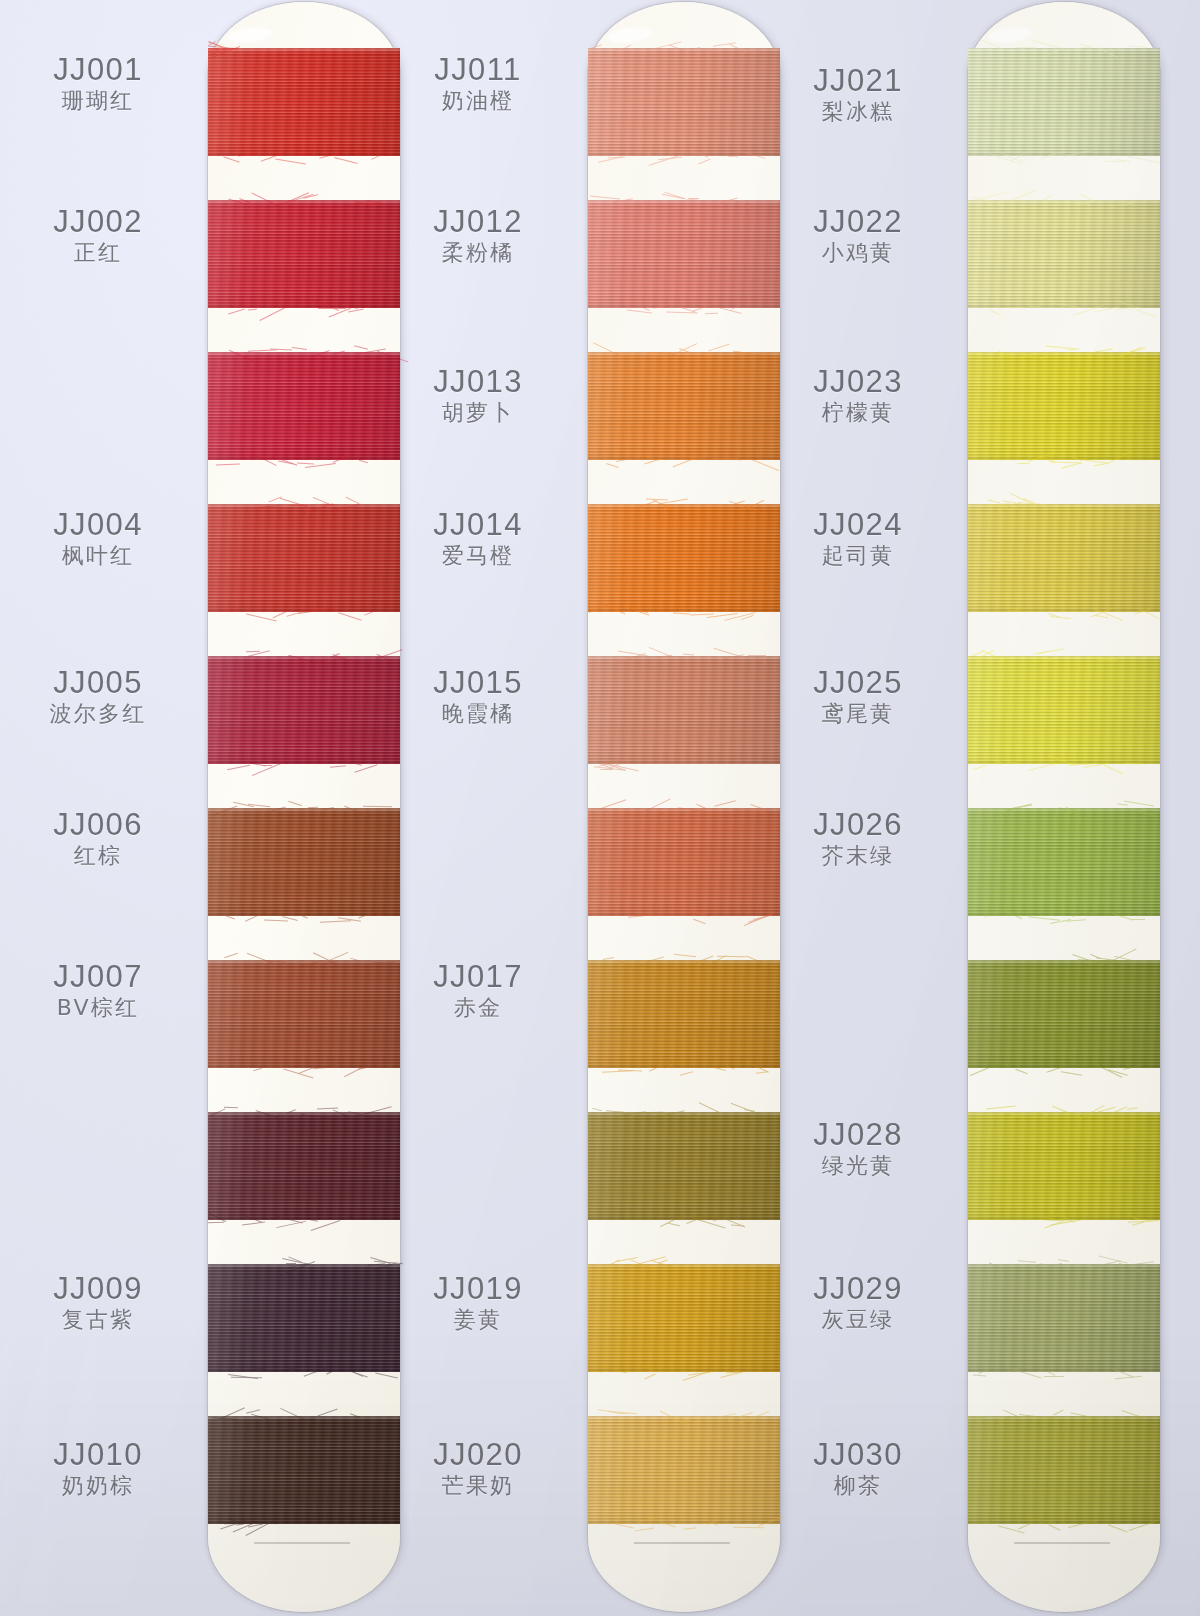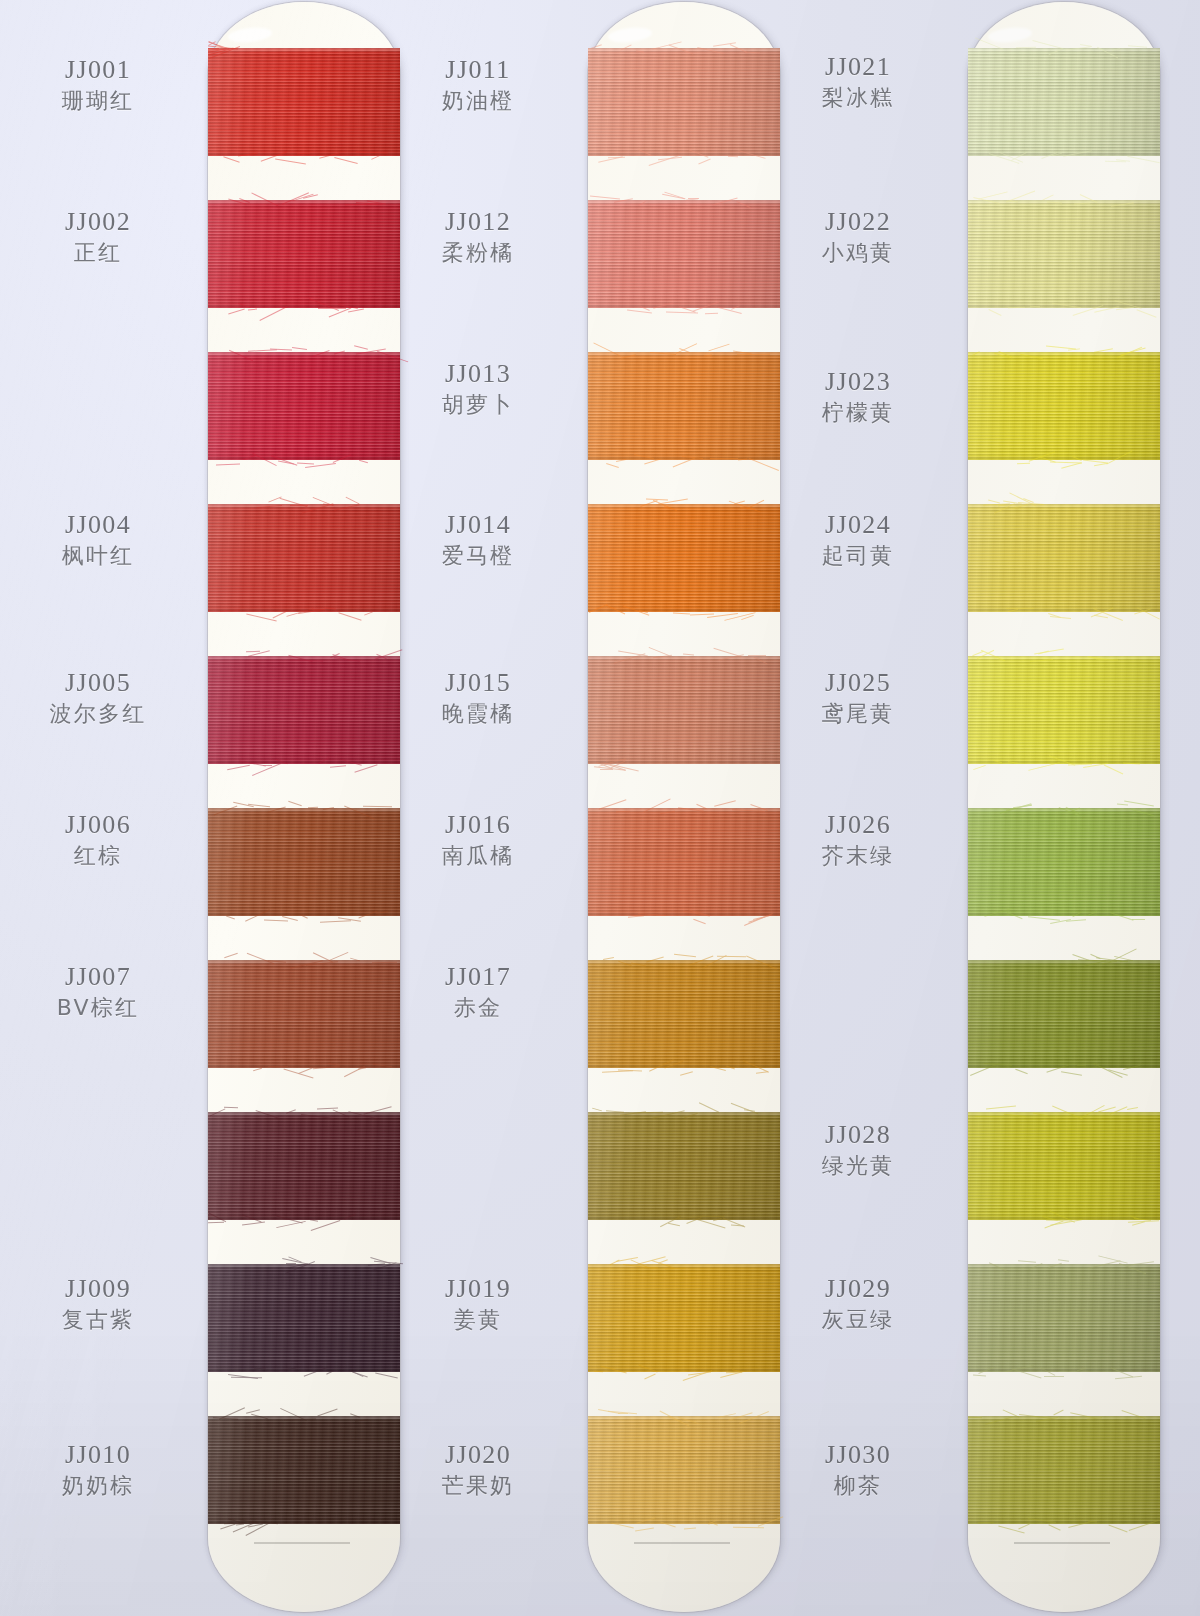--- a/index.html
+++ b/index.html
@@ -156,25 +156,24 @@
   .label {
     position: absolute;
     left: 0;
     width: 196px;
     text-align: center;
     color: #75787f;
     text-shadow: 0 1px 0 rgba(255,255,255,0.55);
   }
   .label .code {
     display: block;
-    font-size: 26px;
+    font-size: 31px;
     letter-spacing: 1.4px;
     line-height: 30px;
     color: #6e7077;
-    font-family: Liberation Serif, serif;
   }
   .label .name {
     display: block;
     font-size: 22px;
     letter-spacing: 2.2px;
     line-height: 32px;
     color: #75777e;
     font-family: "DejaVu Sans", "Liberation Sans", sans-serif;
   }
 </style>
@@ -783,35 +782,31 @@
         </div>
       </div>
       <div class="label" style="top: 55px;">
         <span class="code">JJ011</span>
         <span class="name">奶油橙</span>
       </div>
       <div class="label" style="top: 207px;">
         <span class="code">JJ012</span>
         <span class="name">柔粉橘</span>
       </div>
-      <div class="label" style="top: 359px;">
+      <div class="label" style="top: 367px;">
         <span class="code">JJ013</span>
         <span class="name">胡萝卜</span>
       </div>
       <div class="label" style="top: 510px;">
         <span class="code">JJ014</span>
         <span class="name">爱马橙</span>
       </div>
       <div class="label" style="top: 668px;">
         <span class="code">JJ015</span>
         <span class="name">晚霞橘</span>
-      </div>
-      <div class="label" style="top: 810px;">
-        <span class="code">JJ016</span>
-        <span class="name">南瓜橘</span>
       </div>
       <div class="label" style="top: 962px;">
         <span class="code">JJ017</span>
         <span class="name">赤金</span>
       </div>
       <div class="label" style="top: 1274px;">
         <span class="code">JJ019</span>
         <span class="name">姜黄</span>
       </div>
       <div class="label" style="top: 1440px;">
@@ -1095,21 +1090,21 @@
           <i style="left: 80px; top: 9px; width: 13px; transform: rotate(25deg);"></i>
           <i style="left: 100px; top: 6px; width: 24px; transform: rotate(-14deg);"></i>
           <i style="left: 120px; top: 3px; width: 9px; transform: rotate(3deg);"></i>
           <i style="left: 140px; top: 10px; width: 20px; transform: rotate(20deg);"></i>
           <i style="left: 160px; top: 7px; width: 31px; transform: rotate(-19deg);"></i>
           <i style="left: 10px; top: 4px; width: 16px; transform: rotate(-2deg);"></i>
           <i style="left: 30px; top: 11px; width: 27px; transform: rotate(15deg);"></i>
           <i style="left: 50px; top: 8px; width: 12px; transform: rotate(-24deg);"></i>
         </div>
       </div>
-      <div class="label" style="top: 52px;">
+      <div class="label" style="top: 66px;">
         <span class="code">JJ021</span>
         <span class="name">梨冰糕</span>
       </div>
       <div class="label" style="top: 207px;">
         <span class="code">JJ022</span>
         <span class="name">小鸡黄</span>
       </div>
       <div class="label" style="top: 367px;">
         <span class="code">JJ023</span>
         <span class="name">柠檬黄</span>

